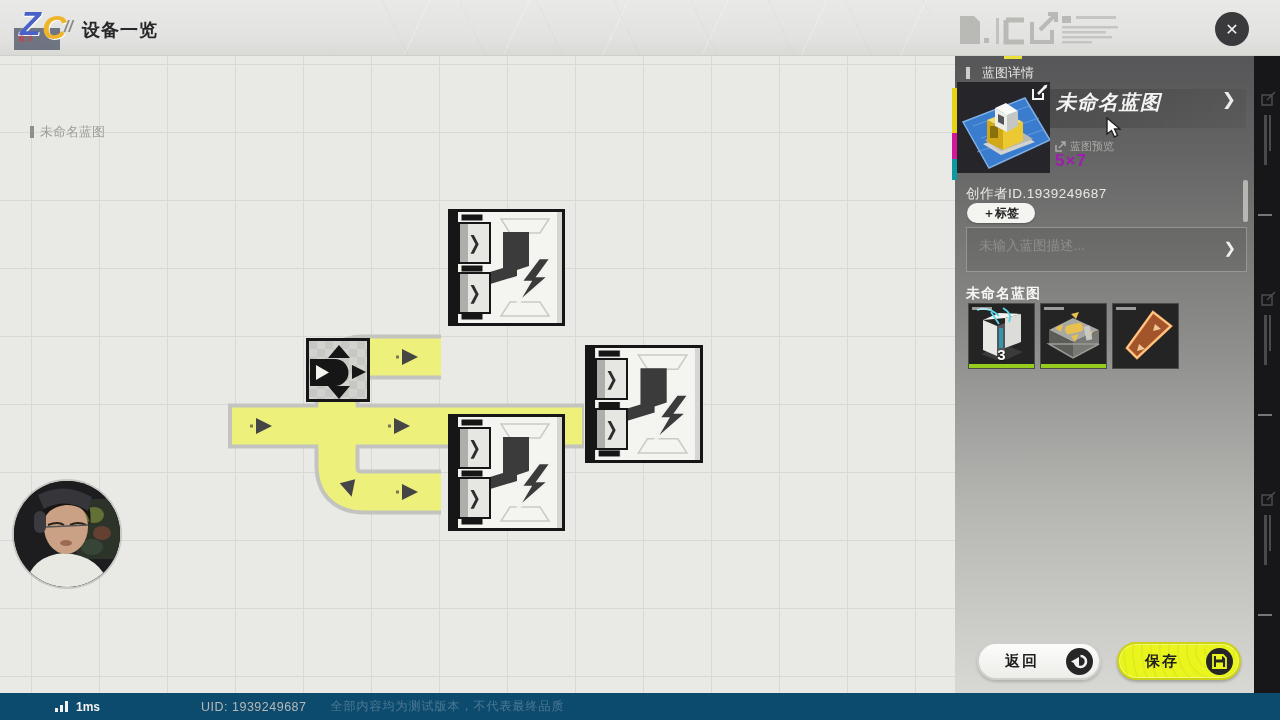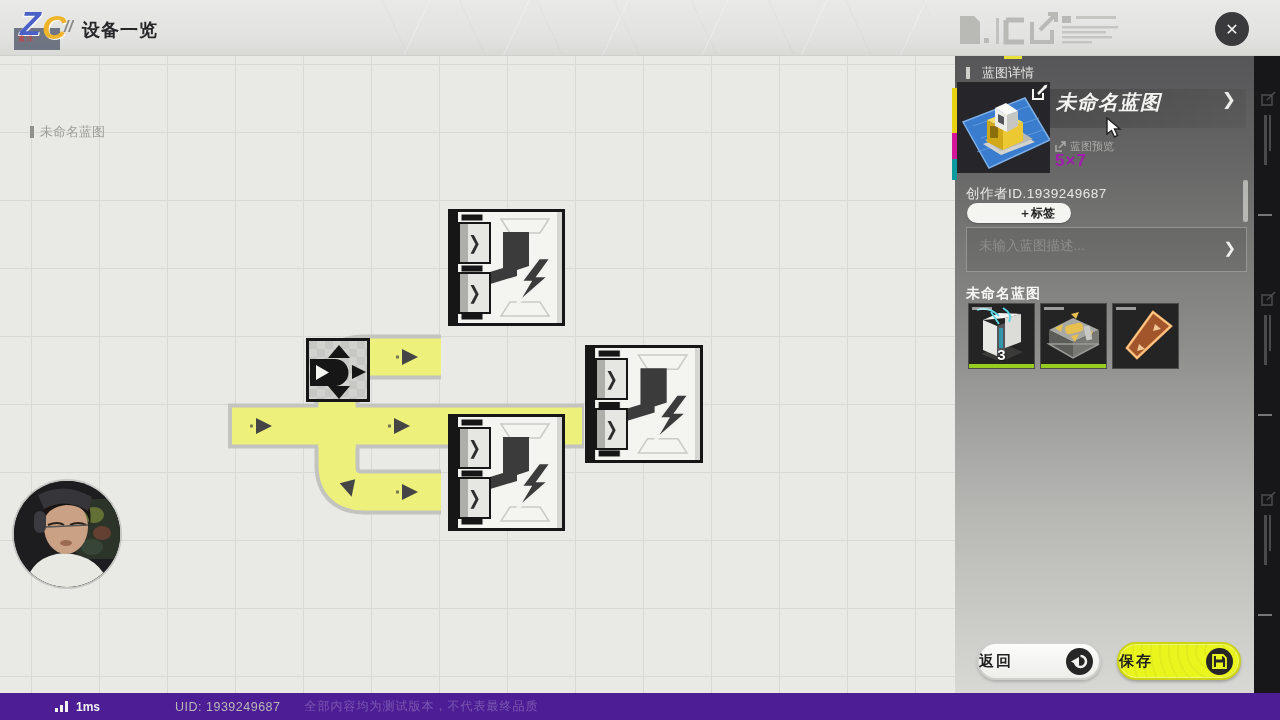--- a/index.html
+++ b/index.html
@@ -75,21 +75,21 @@
     display:flex;align-items:flex-start;font-style:italic;}
   .bp-name{margin-left:6px;font-size:20px;font-weight:bold;color:#f4f4f2;letter-spacing:1px;}
   .name-chevron{position:absolute;right:10px;font-size:17px;font-weight:bold;color:#ececea;}
   .size-row{left:1055px;top:139px;z-index:12;display:flex;align-items:center;gap:4px;
     font-size:11px;color:#aaaaa7;}
   .size-value{left:1055px;top:151px;z-index:12;font-size:17px;font-weight:bold;color:#a21caf;letter-spacing:1px;}
 
   .creator{left:966px;top:185px;font-size:13.5px;color:#e8e8e5;z-index:12;letter-spacing:.5px;}
   .tag-btn{left:967px;top:203px;width:68px;height:20px;border-radius:10px;background:#f4f4f1;
     color:#222;font-size:12px;font-weight:bold;display:flex;align-items:center;justify-content:center;
-    z-index:12;cursor:pointer;box-shadow:0 1px 2px rgba(0,0,0,.25);padding-left:36px;}
+    z-index:12;cursor:pointer;box-shadow:0 1px 2px rgba(0,0,0,.25);}
   .desc-box{left:966px;top:227px;width:281px;height:45px;z-index:12;box-sizing:border-box;
     background:rgba(0,0,0,.10);border:1px solid rgba(255,255,255,.28);display:flex;align-items:flex-start;}
   .desc-ph{margin:9px 0 12px 12px;font-size:13.5px;color:#8e8e8b;}
   .desc-chevron{position:absolute;right:10px;top:11px;font-size:15px;font-weight:bold;color:#f0f0ee;}
 
   .equip-header{left:966px;top:285px;font-size:14px;font-weight:bold;color:#f6f6f4;z-index:12;letter-spacing:1px;}
   .card{top:303px;width:67px;height:66px;background:#242425;border:1px solid #4c4c4a;
     box-sizing:border-box;z-index:12;overflow:hidden;}
   .card .code{position:absolute;left:3px;top:3px;width:20px;height:3px;background:rgba(255,255,255,.55);}
   .card .greenbar{position:absolute;left:0;bottom:0;width:100%;height:4px;background:#96cd1e;}
@@ -97,34 +97,34 @@
     font-size:15px;font-weight:bold;color:#fff;text-shadow:0 1px 2px #000;}
   .card1{left:968px;} .card2{left:1040px;} .card3{left:1112px;}
 
   .btn{top:642px;width:124px;height:38px;border-radius:19px;z-index:12;display:flex;
     align-items:center;cursor:pointer;box-sizing:border-box;}
   .btn-back{left:977px;background:linear-gradient(180deg,#fcfcfa,#ededea);
     border:2px solid #cfcfcb;box-shadow:0 2px 3px rgba(0,0,0,.18);}
   .btn-save{left:1117px;background:#eaf51e;border:2px solid #cdd312;
     box-shadow:0 2px 3px rgba(0,0,0,.25), inset 0 0 0 1px rgba(255,255,255,.4);
     background-image:repeating-radial-gradient(circle at 80% 20%,rgba(0,0,0,.035) 0 2px,transparent 2px 9px);}
-  .btn .lbl{font-size:15px;font-weight:bold;color:#1f1f1f;letter-spacing:2px;}
+  .btn .lbl{margin-left:26px;font-size:15px;font-weight:bold;color:#1f1f1f;letter-spacing:2px;}
   .btn .circ{position:absolute;right:6px;width:27px;height:27px;border-radius:50%;background:#262626;
     display:flex;align-items:center;justify-content:center;}
 
   
   .scroll-handle{left:1243px;top:180px;width:5px;height:42px;background:#cfcfcb;opacity:.75;z-index:12;border-radius:2px;}
 
   
-  .bottombar{left:0;top:693px;width:1280px;height:27px;background:#4c1d95;z-index:40;
+  .bottombar{left:0;top:693px;width:1280px;height:27px;background:#0c4a6e;z-index:40;
     display:flex;align-items:center;color:#fff;}
   .ping-icon{margin-left:55px;display:flex;align-items:flex-end;gap:2px;height:11px;}
   .ping-icon i{display:block;width:3px;background:#f2f2f0;}
   .ping-text{margin-left:8px;font-size:12px;font-weight:bold;color:#f2f2f0;}
-  .uid-text{margin-left:75px;font-size:12.5px;color:#b8b8b6;letter-spacing:.5px;}
+  .uid-text{margin-left:101px;font-size:12.5px;color:#b8b8b6;letter-spacing:.5px;}
   .disclaimer{margin-left:24px;font-size:12px;color:rgba(255,255,255,.25);letter-spacing:1px;}
 
   .cursor{left:1104px;top:117px;width:20px;height:22px;z-index:60;}
 </style>
 </head>
 <body>
 
 <div class="stage">
 
   <div class="abs canvas">

